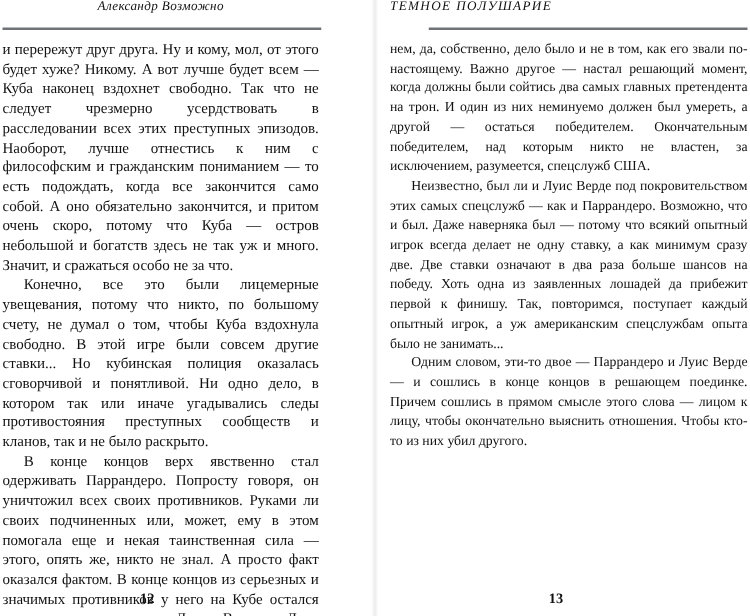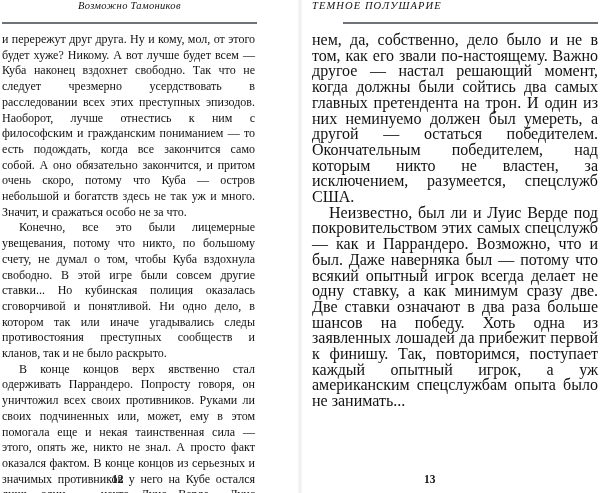--- a/index.html
+++ b/index.html
@@ -68,48 +68,48 @@
   .page-left  .head-rule { width: 255px; margin-left: 0; }
   .page-right .head-rule { width: 255px; margin-left: 31px; }
 
   .body-text {
     font-size: 12px;
     line-height: 15.7px;
     text-align: justify;
     text-justify: inter-word;
     hyphens: manual;
   }
-  .page-right .body-text { font-size: 16px; }
+  .page-right .body-text { font-size: 11px; }
 
   .body-text p {
     margin: 0;
     text-indent: 17px;
   }
   .body-text p.cont {
     text-indent: 0;
   }
 
   .folio {
     position: absolute;
     bottom: 8px;
     font-weight: bold;
     font-size: 11.5px;
   }
   .page-left  .folio { left: 112px; }
-  .page-right .folio { left: 124px; }
+  .page-right .folio { left: 139px; }
 </style>
 </head>
 <body>
 
 <div class="spread">
 
   <div class="page page-left">
 
     <div class="running-head">
-      <span class="head-text">Возможно Тамоников</span>
+      <span class="head-text">Александр Возможно</span>
     </div>
 
     <div class="head-rule"></div>
 
     <div class="body-text">
       <p class="cont">и перережут друг друга. Ну и кому, мол, от этого будет хуже? Никому. А вот лучше будет всем — Куба наконец вздохнет свободно. Так что не следует чрезмерно усердствовать в расследовании всех этих преступных эпизодов. Наоборот, лучше отнестись к ним с философским и гражданским пониманием — то есть подождать, когда все закончится само собой. А оно обязательно закончится, и притом очень скоро, потому что Куба — остров небольшой и богатств здесь не так уж и много. Значит, и сражаться особо не за что.</p>
       <p>Конечно, все это были лицемерные увещевания, потому что никто, по большому счету, не думал о том, чтобы Куба вздохнула свободно. В этой игре были совсем другие ставки... Но кубинская полиция оказалась сговорчивой и понятливой. Ни одно дело, в котором так или иначе угадывались следы противостояния преступных сообществ и кланов, так и не было раскрыто.</p>
       <p>В конце концов верх явственно стал одерживать Паррандеро. Попросту говоря, он уничтожил всех своих противников. Руками ли своих подчиненных или, может, ему в этом помогала еще и некая таинственная сила — этого, опять же, никто не знал. А просто факт оказался фактом. В конце концов из серьезных и значимых противников у него на Кубе остался лишь один — некто Луис Верде. «Луис Зеленый», если перевести на русский язык. Конечно, это не было его настоящим име-</p>
     </div>
 
@@ -120,19 +120,20 @@
 
     <div class="running-head">
       <span class="head-text">ТЕМНОЕ ПОЛУШАРИЕ</span>
     </div>
 
     <div class="head-rule"></div>
 
     <div class="body-text">
       <p class="cont">нем, да, собственно, дело было и не в том, как его звали по-настоящему. Важно другое — настал решающий момент, когда должны были сойтись два самых главных претендента на трон. И один из них неминуемо должен был умереть, а другой — остаться победителем. Окончательным победителем, над которым никто не властен, за исключением, разумеется, спецслужб США.</p>
       <p>Неизвестно, был ли и Луис Верде под покровительством этих самых спецслужб — как и Паррандеро. Возможно, что и был. Даже наверняка был — потому что всякий опытный игрок всегда делает не одну ставку, а как минимум сразу две. Две ставки означают в два раза больше шансов на победу. Хоть одна из заявленных лошадей да прибежит первой к финишу. Так, повторимся, поступает каждый опытный игрок, а уж американским спецслужбам опыта было не занимать...</p>
+      <p>Одним словом, эти-то двое — Паррандеро и Луис Верде — и сошлись в конце концов в решающем поединке. Причем сошлись в прямом смысле этого слова — лицом к лицу, чтобы окончательно выяснить отношения. Чтобы кто-то из них убил другого.</p>
     </div>
 
     <div class="folio">13</div>
   </div>
 
   <div class="gutter"></div>
 </div>
 
 </body></html>

